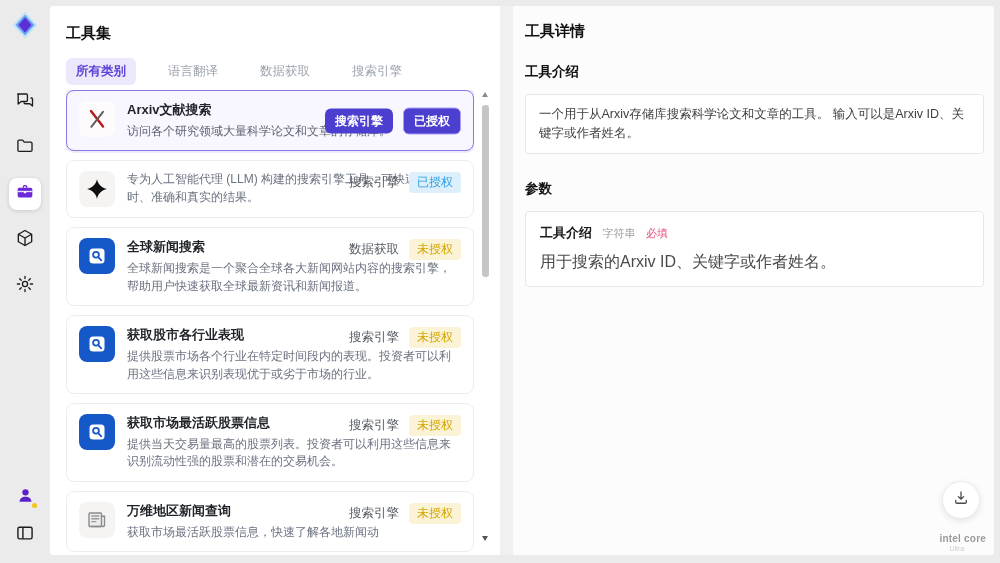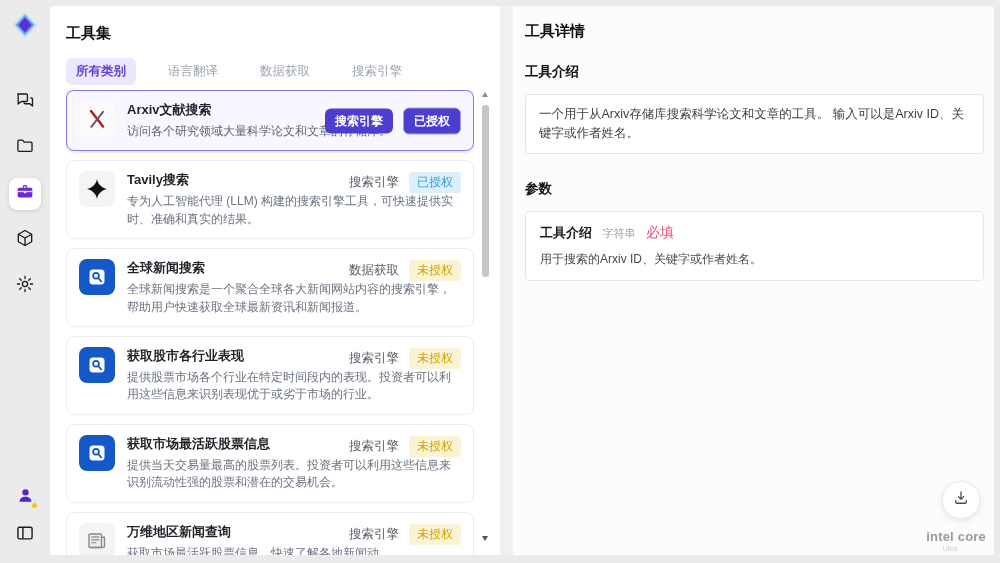--- a/index.html
+++ b/index.html
@@ -58,27 +58,27 @@
   .sb-arrow.up { top:0; border-bottom:5px solid #8a8a8a; }
   .sb-arrow.down { bottom:0; border-top:5px solid #555; }
 
   
   .right-pane .pane-title { margin-bottom:22px; }
   .section-h { font-size:13.5px; font-weight:bold; color:#111; margin-bottom:13px; }
   .info-box { background:#fff; border:1px solid #e7e7e7; border-radius:4px; padding:10px 13px; font-size:12.5px; color:#3f3f3f; line-height:1.5; margin-bottom:26px; }
   .param-box { background:#fff; border:1px solid #e7e7e7; border-radius:4px; padding:11px 14px 13px; }
   .param-name { font-size:13px; font-weight:bold; color:#1a1a1a; }
   .param-type { font-size:11px; color:#9a9a9a; margin-left:6px; }
-  .param-required { font-size:14px; color:#e8507a; margin-left:6px; }
-  .param-desc { font-size:12px; color:#4a4a4a; margin-top:9px; line-height:1.4; }
+  .param-required { font-size:11px; color:#e8507a; margin-left:6px; }
+  .param-desc { font-size:16px; color:#4a4a4a; margin-top:9px; line-height:1.4; }
 
   
   .fab { position:absolute; right:20px; bottom:44px; width:38px; height:38px; border-radius:50%; background:#fff; border:1px solid #ececec; box-shadow:0 2px 6px rgba(0,0,0,.10); display:flex; align-items:center; justify-content:center; cursor:pointer; }
   .brand { position:absolute; right:14px; bottom:10px; text-align:center; line-height:1.15; }
-  .brand-main { font-size:13px; color:#9b9b9b; font-weight:bold; letter-spacing:.2px;padding-left:12px; }
+  .brand-main { font-size:10px; color:#9b9b9b; font-weight:bold; letter-spacing:.2px;padding-left:12px; }
   .brand-sub { font-size:7px; color:#cfcfcf; }
 </style>
 </head>
 <body>
 
 <div class="rail">
   <div class="logo">
     <svg viewBox="0 0 32 32" width="30" height="30">
       <polygon points="16,2 29,16 16,30 3,16" fill="#bfe3f8"></polygon>
       <polygon points="16,5 26,16 16,27 6,16" fill="#6a9bf2"></polygon>
@@ -180,21 +180,20 @@
         </div>
       </div>
 
       <div class="card">
         <div class="tool-icon lightbg">
           <svg viewBox="0 0 24 24" fill="#101010">
             <path d="M12 2c.9 5.2 4.8 9.1 10 10-5.2.9-9.1 4.8-10 10-.9-5.2-4.8-9.1-10-10 5.2-.9 9.1-4.8 10-10z"></path>
           </svg>
         </div>
         <div class="tool-main">
-          <div class="tool-title">Tavily搜索</div>
           <div class="tool-desc">专为人工智能代理 (LLM) 构建的搜索引擎工具，可快速提供实时、准确和真实的结果。</div>
         </div>
         <div class="badges">
           <span class="cat-plain">搜索引擎</span>
           <span class="chip blue">已授权</span>
         </div>
       </div>
 
       <div class="card">
         <div class="tool-icon bluebg">

